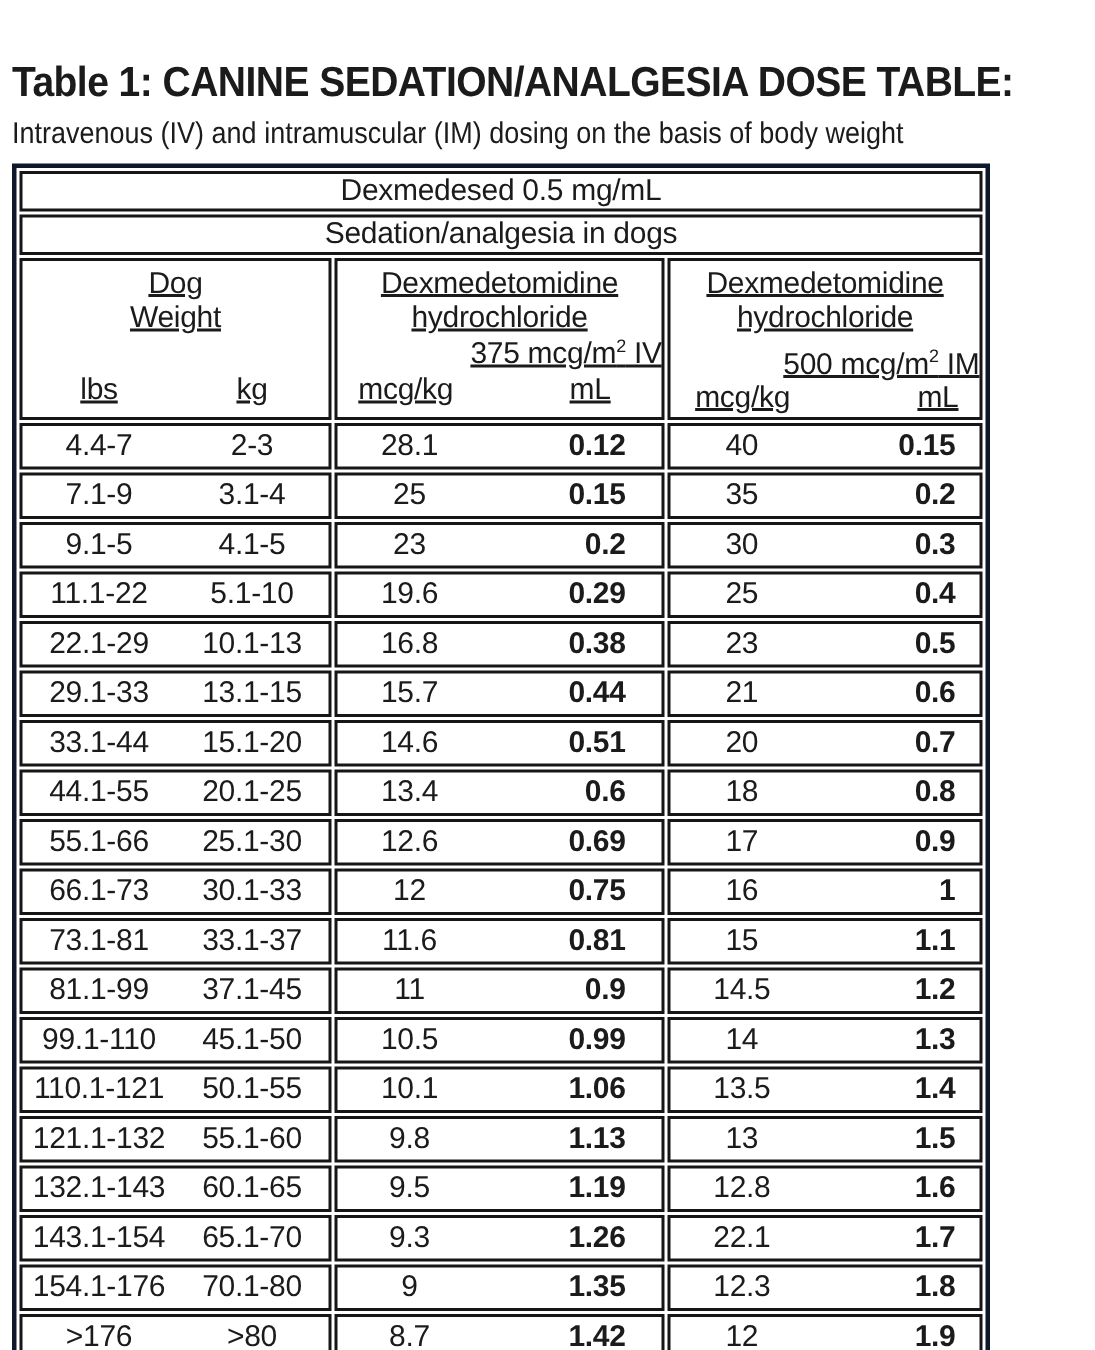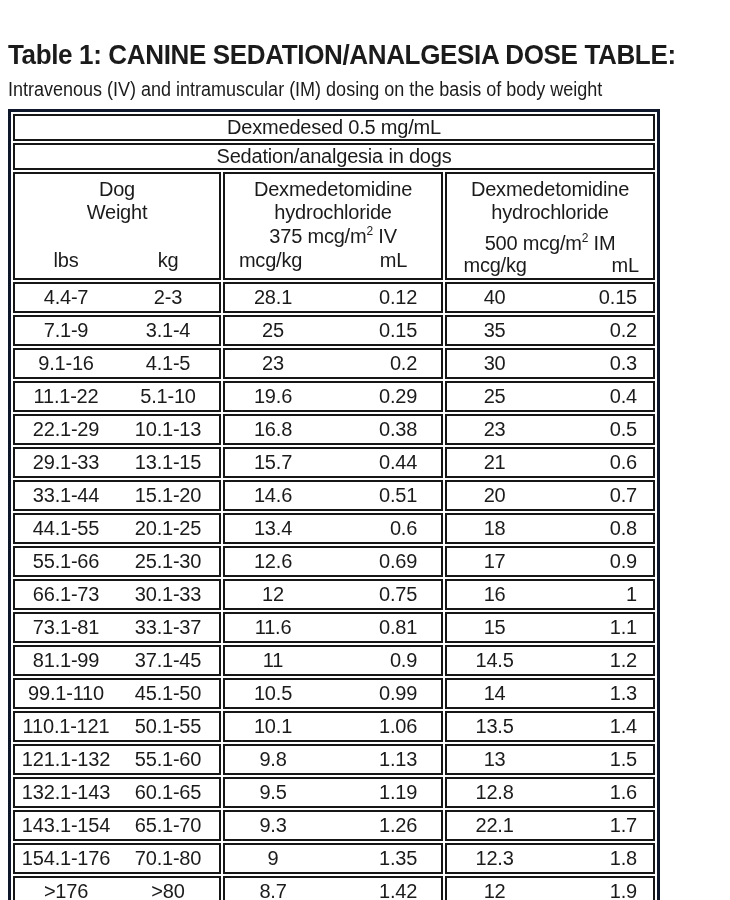--- a/index.html
+++ b/index.html
@@ -51,35 +51,36 @@
     letter-spacing: -0.2px;
   }
   td.banner {
     height: 23px;
     text-align: center;
     vertical-align: middle;
   }
   td.group-head {
     height: 104px;
     vertical-align: top;
+    text-decoration: underline;
   }
   .ghead {
     display: flex;
     flex-direction: column;
     justify-content: space-between;
     height: 104px;
   }
   .gname {
     white-space: pre-line;
     text-align: center;
     line-height: 1.18;
     padding-top: 4px;
   }
   .gdose {
-    text-align: center;
+    text-align: right;
     line-height: 1.1;
   }
   .g3h .gdose {
     margin-top: 7px;
   }
   sup {
     font-size: 12px;
     vertical-align: super;
     line-height: 0;
   }
@@ -99,21 +100,21 @@
   .g2 .pair .b { text-align: right; padding-right: 24px; }
   .g3 .pair .b { text-align: right; padding-right: 16px; }
   .g2 .subrow .b { text-align: right; padding-right: 34px; }
   .g3 .subrow .b { text-align: right; padding-right: 14px; }
   .subrow .a, .subrow .b { flex: 1; text-align: center; }
   tr.data-row td {
     height: 27px;
     vertical-align: middle;
   }
   tr.data-row .pair { line-height: 27px; }
-  tr.data-row .g2b, tr.data-row .g3b { font-weight: normal; }
+  tr.data-row .g2b, tr.data-row .g3b { font-weight: bold; }
 </style>
 </head>
 <body>
 
 <div class="wrap">
 
   <div class="title">Table 1: CANINE SEDATION/ANALGESIA DOSE TABLE:</div>
   <div class="subtitle">Intravenous (IV) and intramuscular (IM) dosing on the basis of body weight</div>
 
   <table class="dose">
@@ -205,21 +206,21 @@
           <td class="g3">
             <div class="pair">
               <span class="a">35</span>
               <span class="b g3b">0.2</span>
             </div>
           </td>
         </tr>
         <tr class="data-row">
           <td class="g1">
             <div class="pair">
-              <span class="a">9.1-16</span>
+              <span class="a">9.1-5</span>
               <span class="b g1b">4.1-5</span>
             </div>
           </td>
           <td class="g2">
             <div class="pair">
               <span class="a">23</span>
               <span class="b g2b">0.2</span>
             </div>
           </td>
           <td class="g3">

